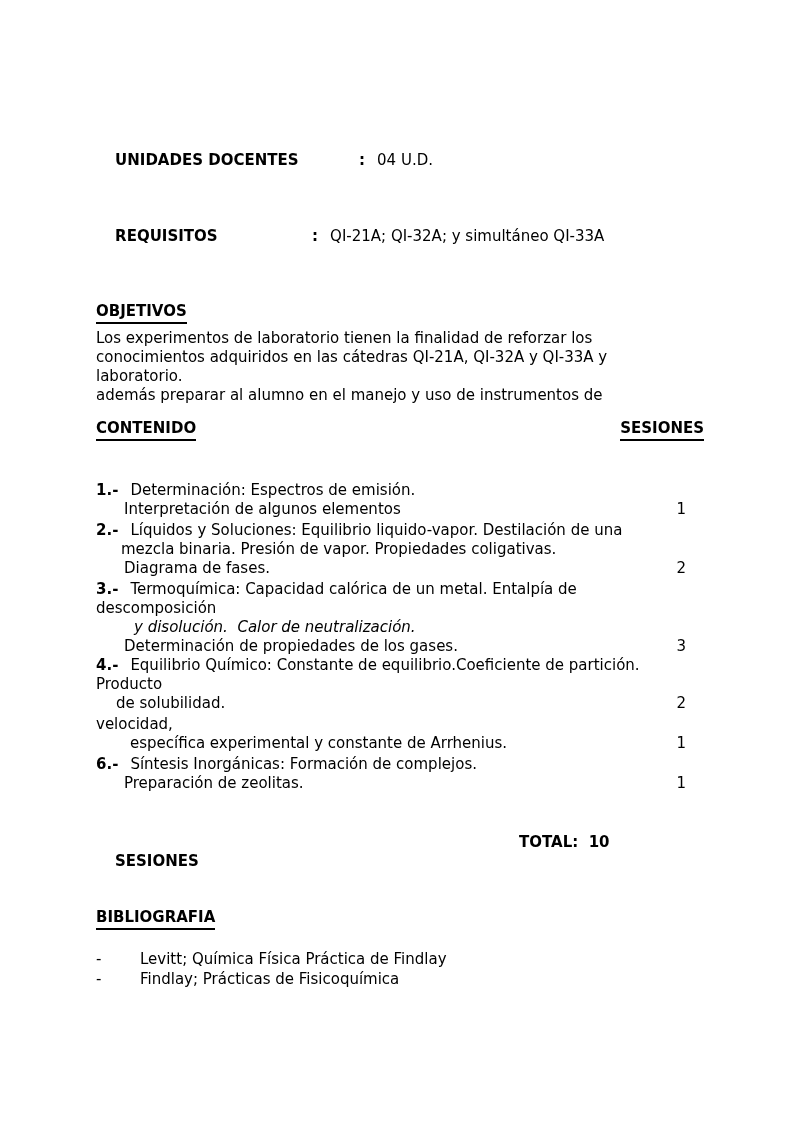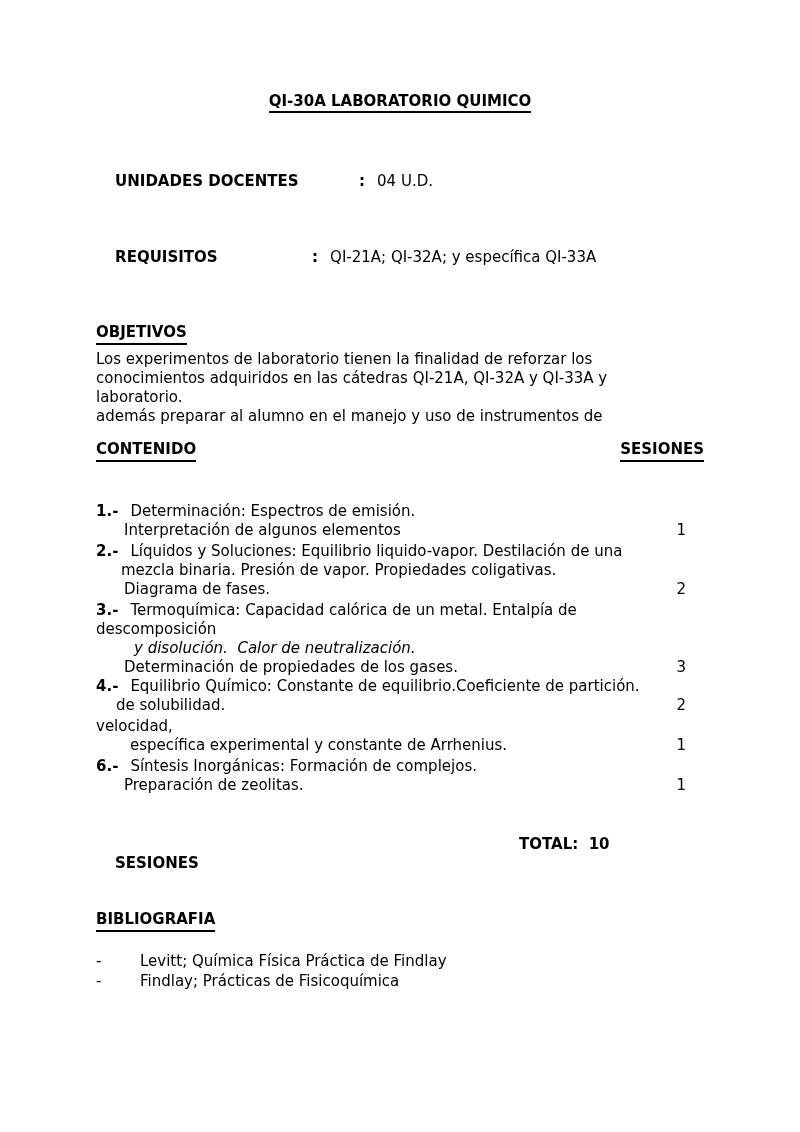--- a/index.html
+++ b/index.html
@@ -106,30 +106,27 @@
   .dash {
     display: inline-block;
     width: 44px;
   }
 </style>
 </head>
 <body>
 
 <div class="page">
 
-  <div class="title-row">
-    <span class="u">QI-30A LABORATORIO QUIMICO</span>
-  </div>
 
   <div class="field field-unidades">
     <span class="flabel">UNIDADES DOCENTES</span><span class="fsep">:</span><span class="fvalue">04 U.D.</span>
   </div>
 
   <div class="field field-requisitos">
-    <span class="flabel">REQUISITOS</span><span class="fsep">:</span><span class="fvalue">QI-21A; QI-32A; y específica QI-33A</span>
+    <span class="flabel">REQUISITOS</span><span class="fsep">:</span><span class="fvalue">QI-21A; QI-32A; y simultáneo QI-33A</span>
   </div>
 
   <div class="heading-row objetivos-heading-row">
     <span class="u">OBJETIVOS</span>
   </div>
 
   <div class="para">
     <div class="para-line">Los experimentos de laboratorio tienen la finalidad de reforzar los</div>
     <div class="para-line">conocimientos adquiridos en las cátedras QI-21A, QI-32A y QI-33A y</div>
     <div class="para-line">laboratorio.</div>
@@ -156,20 +153,21 @@
 
     <div class="item item-3">
       <div class="line"><span class="num">3.-</span><span class="line-text">Termoquímica: Capacidad calórica de un metal. Entalpía de</span></div>
       <div class="line"><span class="line-text">descomposición</span></div>
       <div class="line ind-38"><span class="line-text">y disolución.  Calor de neutralización.</span></div>
       <div class="line ind-28"><span class="line-text">Determinación de propiedades de los gases.</span><span class="sessions">3</span></div>
     </div>
 
     <div class="item item-4">
       <div class="line"><span class="num">4.-</span><span class="line-text">Equilibrio Químico: Constante de equilibrio.Coeficiente de partición.</span></div>
+      <div class="line"><span class="line-text">Producto</span></div>
       <div class="line ind-20"><span class="line-text">de solubilidad.</span><span class="sessions">2</span></div>
     </div>
 
     <div class="item item-5">
       <div class="line"><span class="line-text">velocidad,</span></div>
       <div class="line ind-34"><span class="line-text">específica experimental y constante de Arrhenius.</span><span class="sessions">1</span></div>
     </div>
 
     <div class="item item-6">
       <div class="line"><span class="num">6.-</span><span class="line-text">Síntesis Inorgánicas: Formación de complejos.</span></div>

